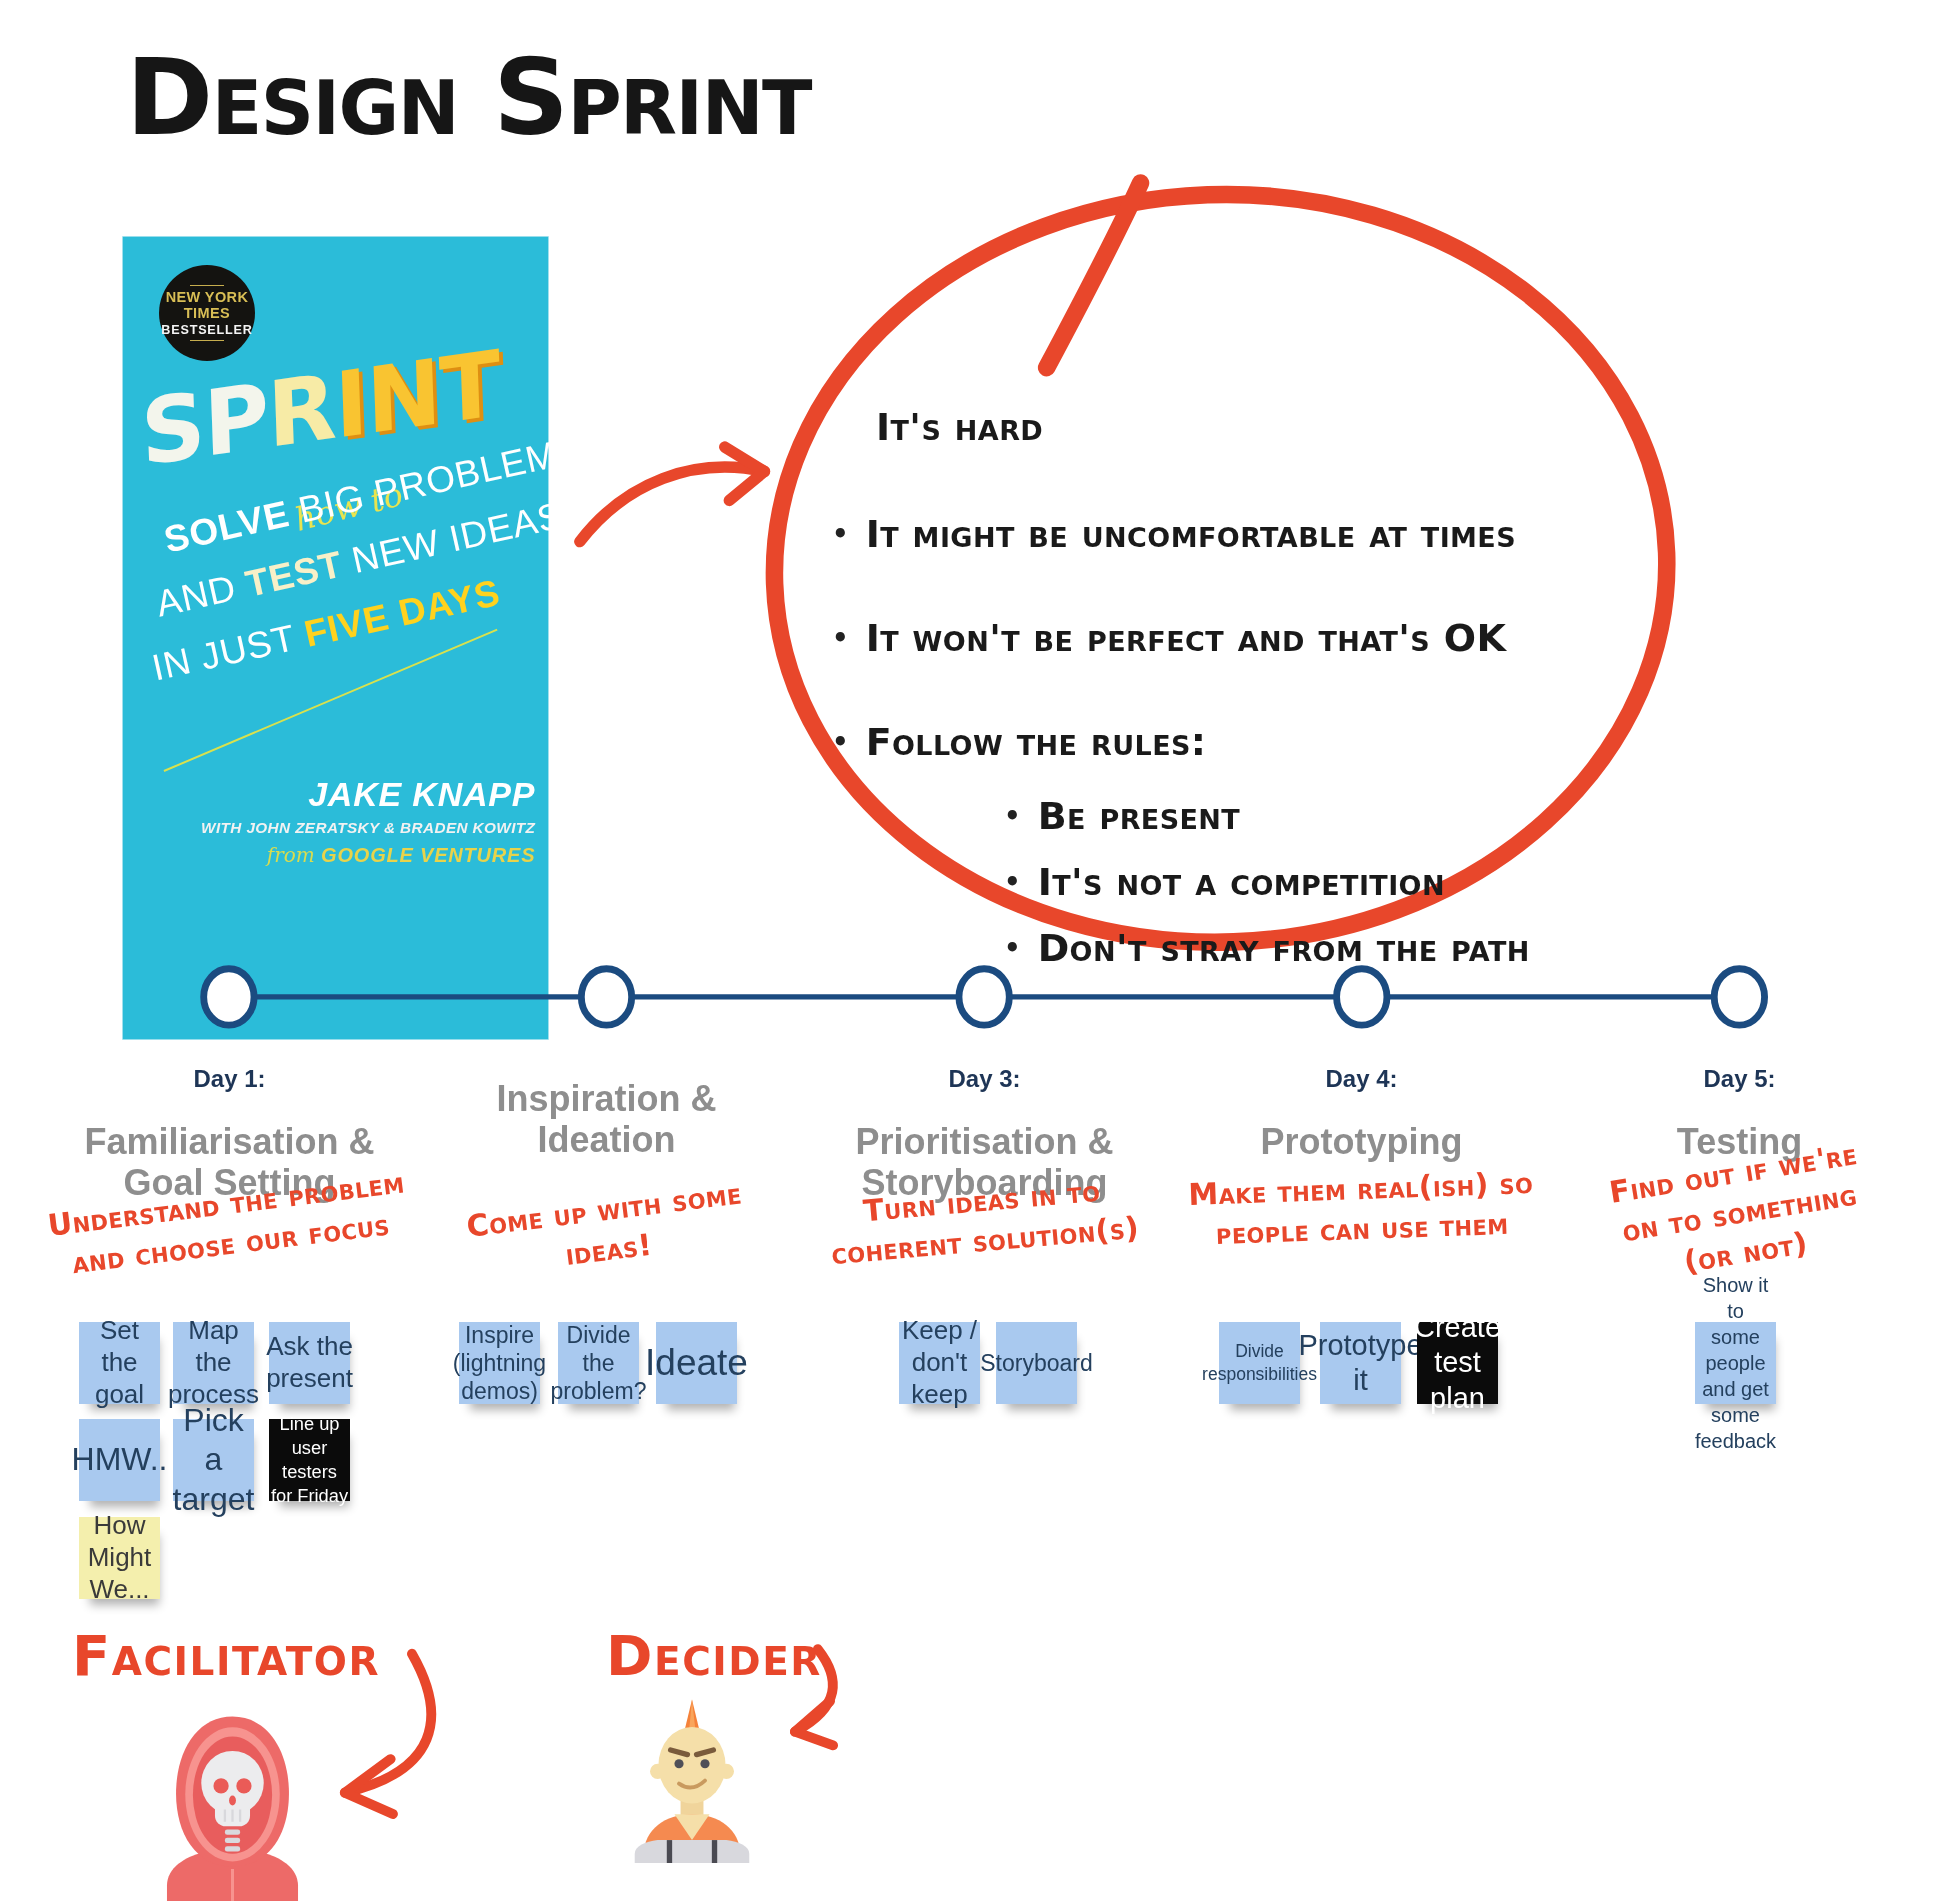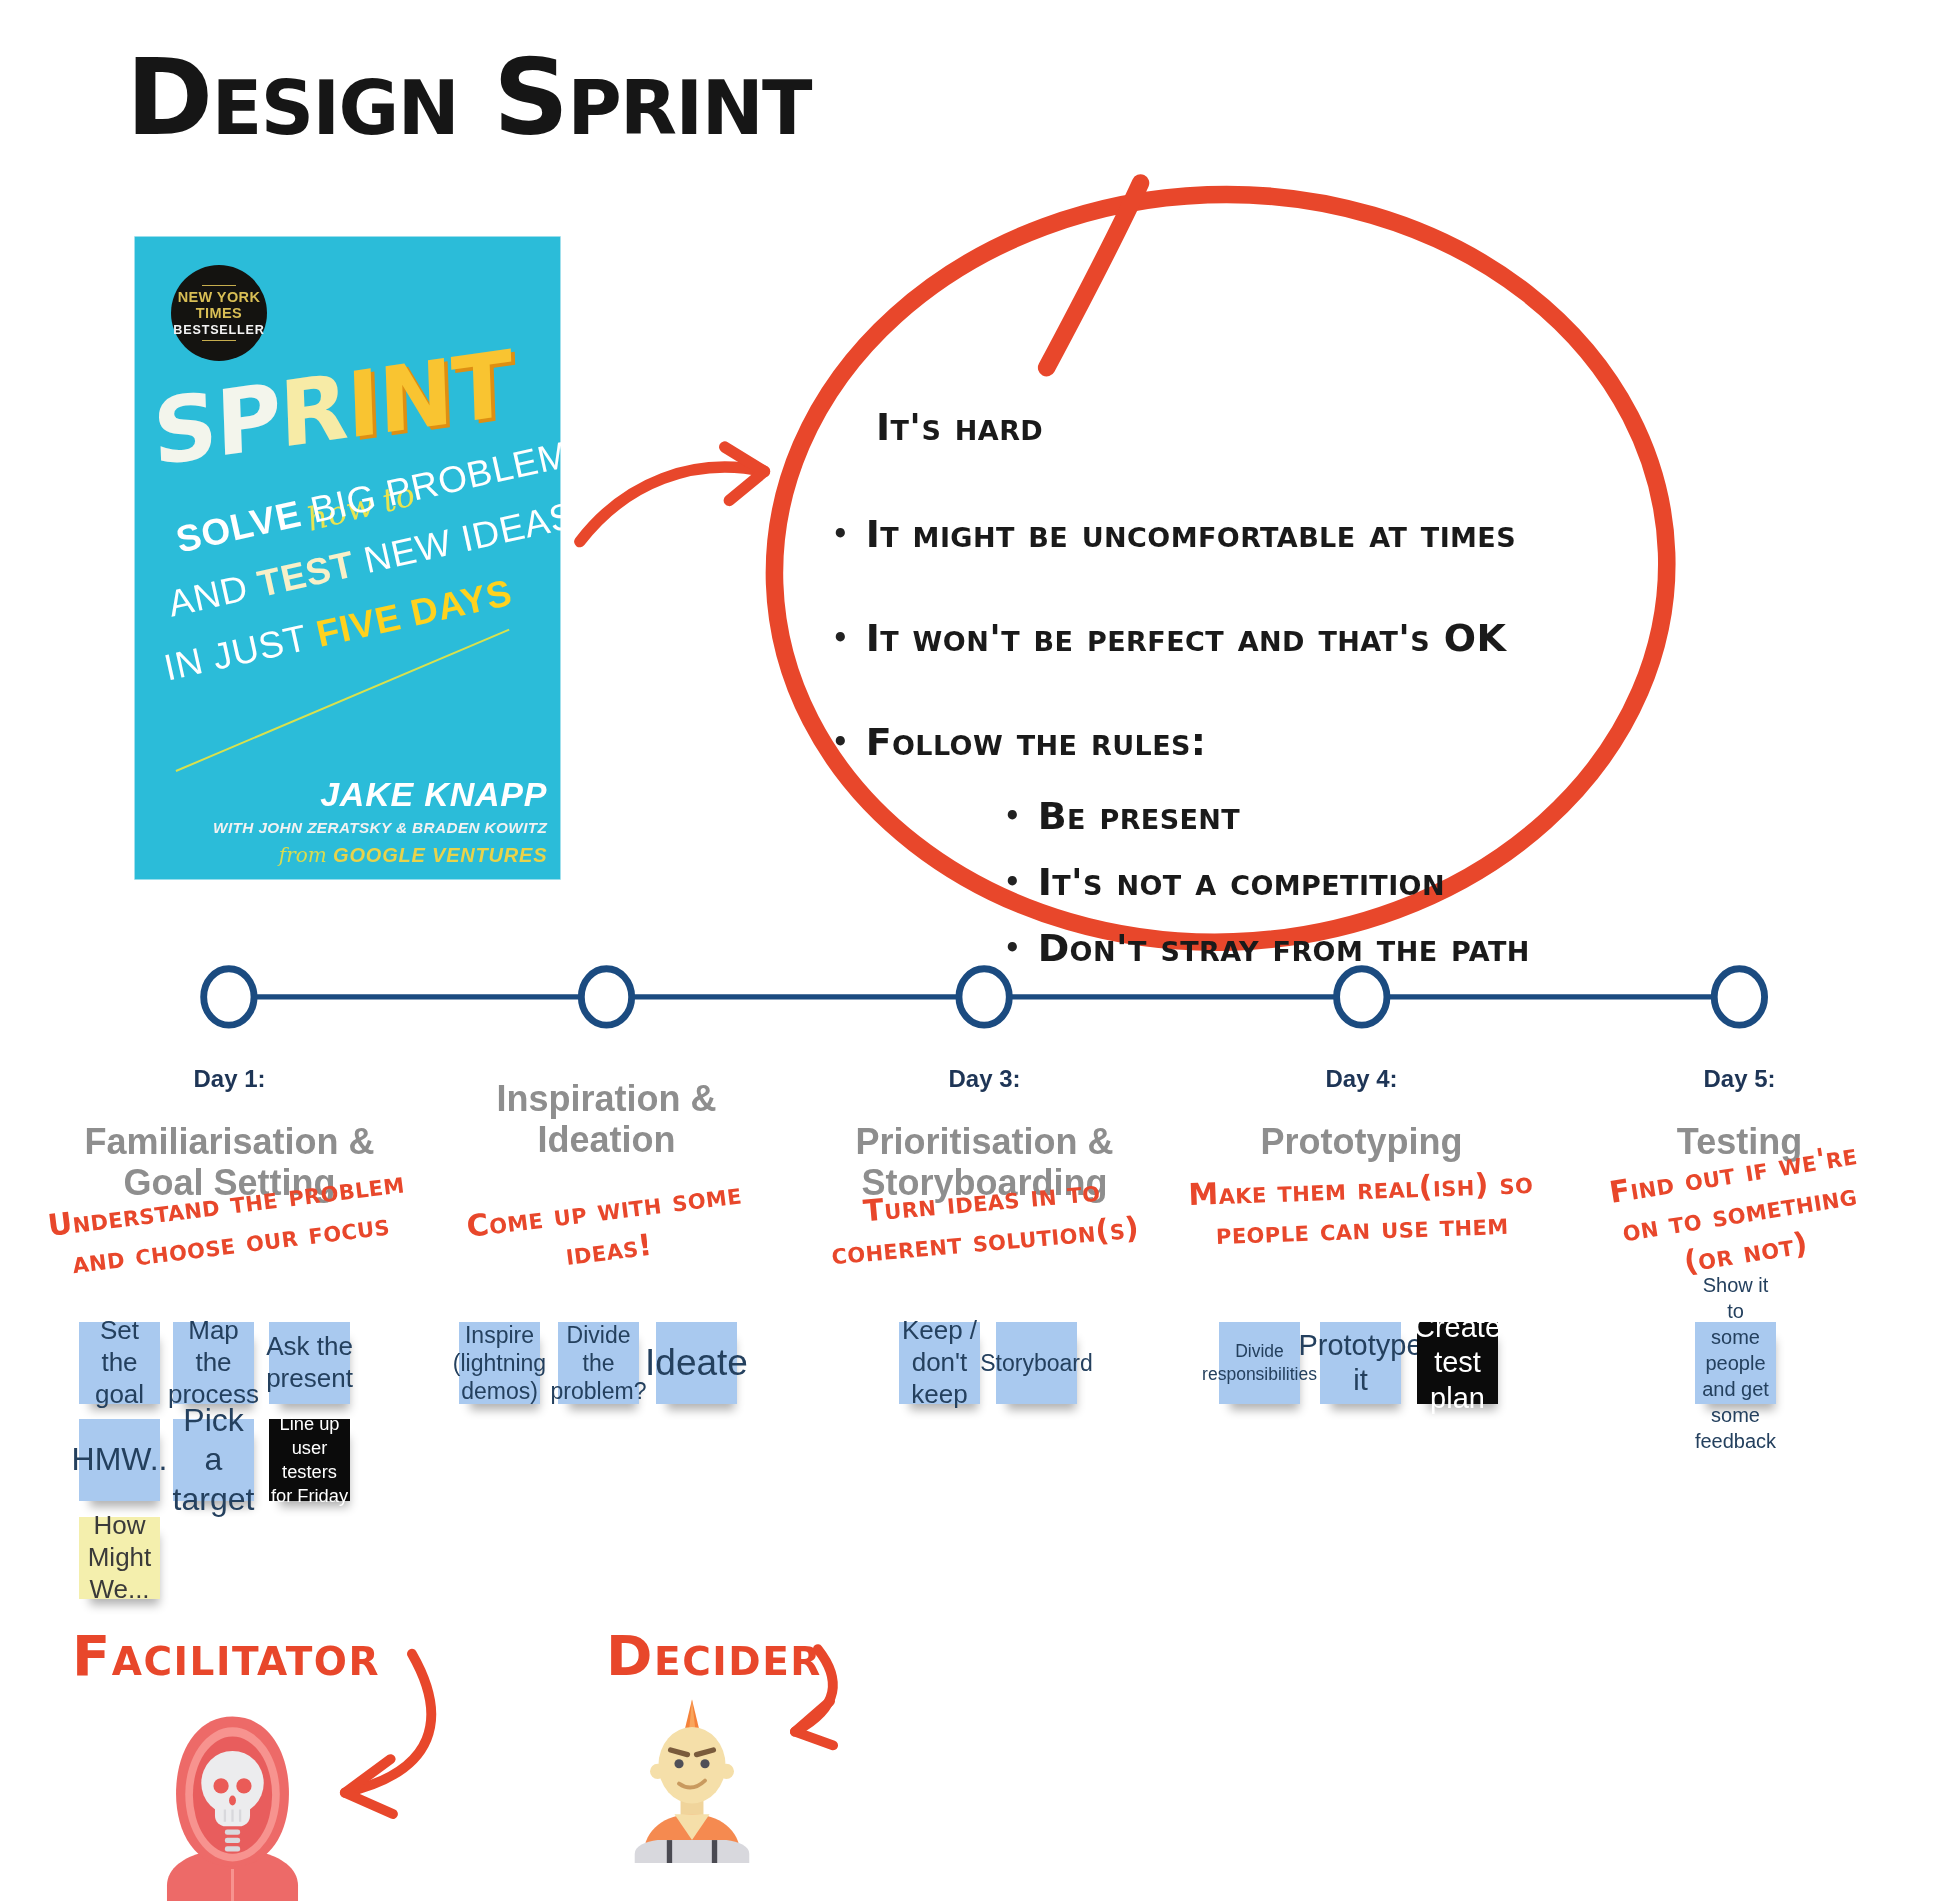--- a/index.html
+++ b/index.html
@@ -7,21 +7,21 @@
           font-family:"Liberation Sans",sans-serif;}
   .abs{position:absolute;}
   .pre{white-space:pre-line;}
   .marker{font-family:"DejaVu Sans",sans-serif;font-weight:700;font-variant:small-caps;}
 
   
   #main-title{left:126px;top:37px;font-size:105px;letter-spacing:-1.5px;color:#161616;
               font-family:"DejaVu Sans",sans-serif;font-weight:700;font-variant:small-caps;}
 
   
-  #book{left:122px;top:236px;width:427px;height:644px;background:#2BBCD9;box-shadow:0 0 0 0.8px #bfe9f2 inset;margin-left:12px;}
+  #book{left:122px;top:236px;width:427px;height:804px;background:#2BBCD9;box-shadow:0 0 0 0.8px #bfe9f2 inset;}
   #book .badge{left:37px;top:29px;width:96px;height:96px;border-radius:50%;background:#141310;
                display:flex;flex-direction:column;align-items:center;justify-content:center;text-align:center;}
   #book .badge .rule{width:34px;height:0;border-top:1.5px solid #C7AE4E;margin:3.1px 0;}
   #book .badge .gold{color:#D8BE55;font-weight:700;font-size:14.5px;line-height:16px;letter-spacing:0.4px;}
   #book .badge .white{color:#f4f4f4;font-weight:700;font-size:12.6px;letter-spacing:0.8px;margin-top:2.3px;}
   #book .sprint{left:21.4px;top:145px;font-size:90px;font-weight:700;letter-spacing:-1.5px;
                 font-family:"DejaVu Sans",sans-serif;transform:rotate(-8deg) skewX(-6deg);transform-origin:left bottom;}
   #book .sprint .sp{color:#F3F5EC;}
   #book .sprint .r{color:#F7EBA6;}
   #book .sprint .int{color:#F9C431;text-shadow:3.8px 3.8px 0 #DE8F12;}

